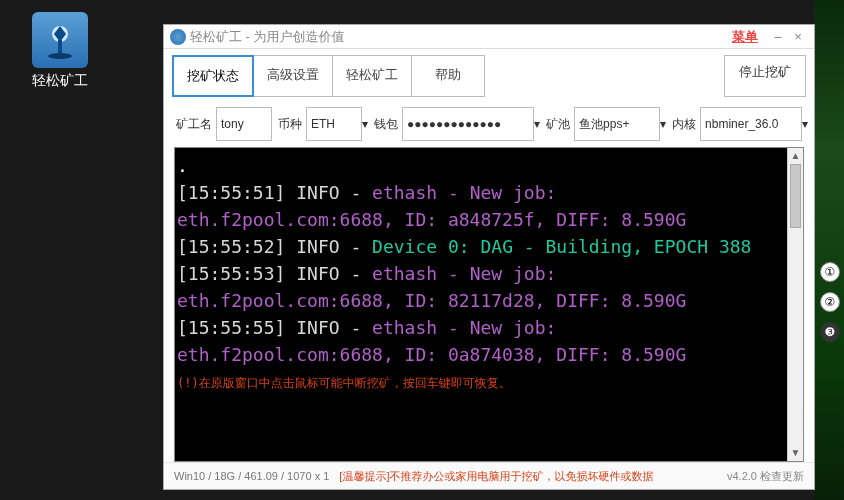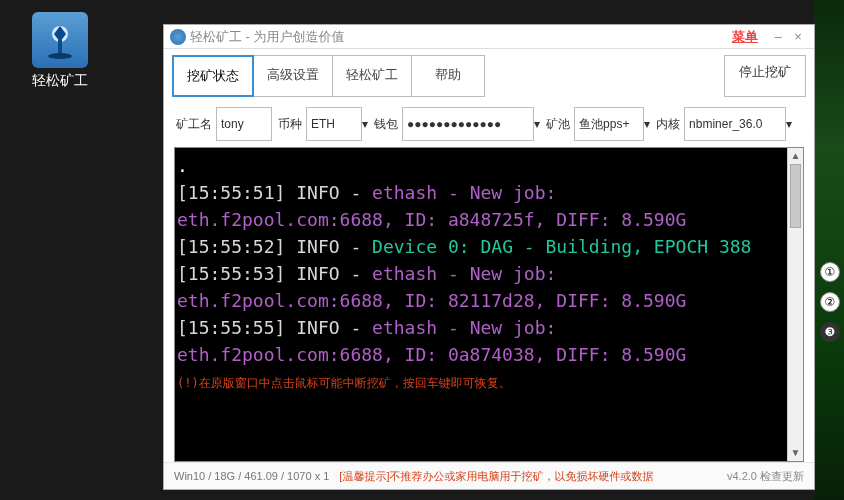--- a/index.html
+++ b/index.html
@@ -71,21 +71,21 @@
     font-size:12px; color:#333; white-space:nowrap;
   }
   .fields label { margin-left:2px; }
   .fields input, .fields select {
     border:1px solid #bbb; height:20px; font-size:12px; padding:16px 4px;
     background:#fff; color:#333;
   }
   .fields .miner-name { width:56px; }
   .fields .coin { width:56px; }
   .fields .wallet { width:132px; }
-  .fields .pool { width:70px; }
+  .fields .pool { width:86px; }
   .fields .kernel { width:102px; }
   .fields .dd { display:inline-flex; align-items:center; }
 
   .console-wrap {
     flex:1; margin:0 10px; position:relative; display:flex;
     border:1px solid #888;
   }
   .console {
     flex:1; background:#000; color:#fff;
     font-family: "Microsoft YaHei", monospace;

